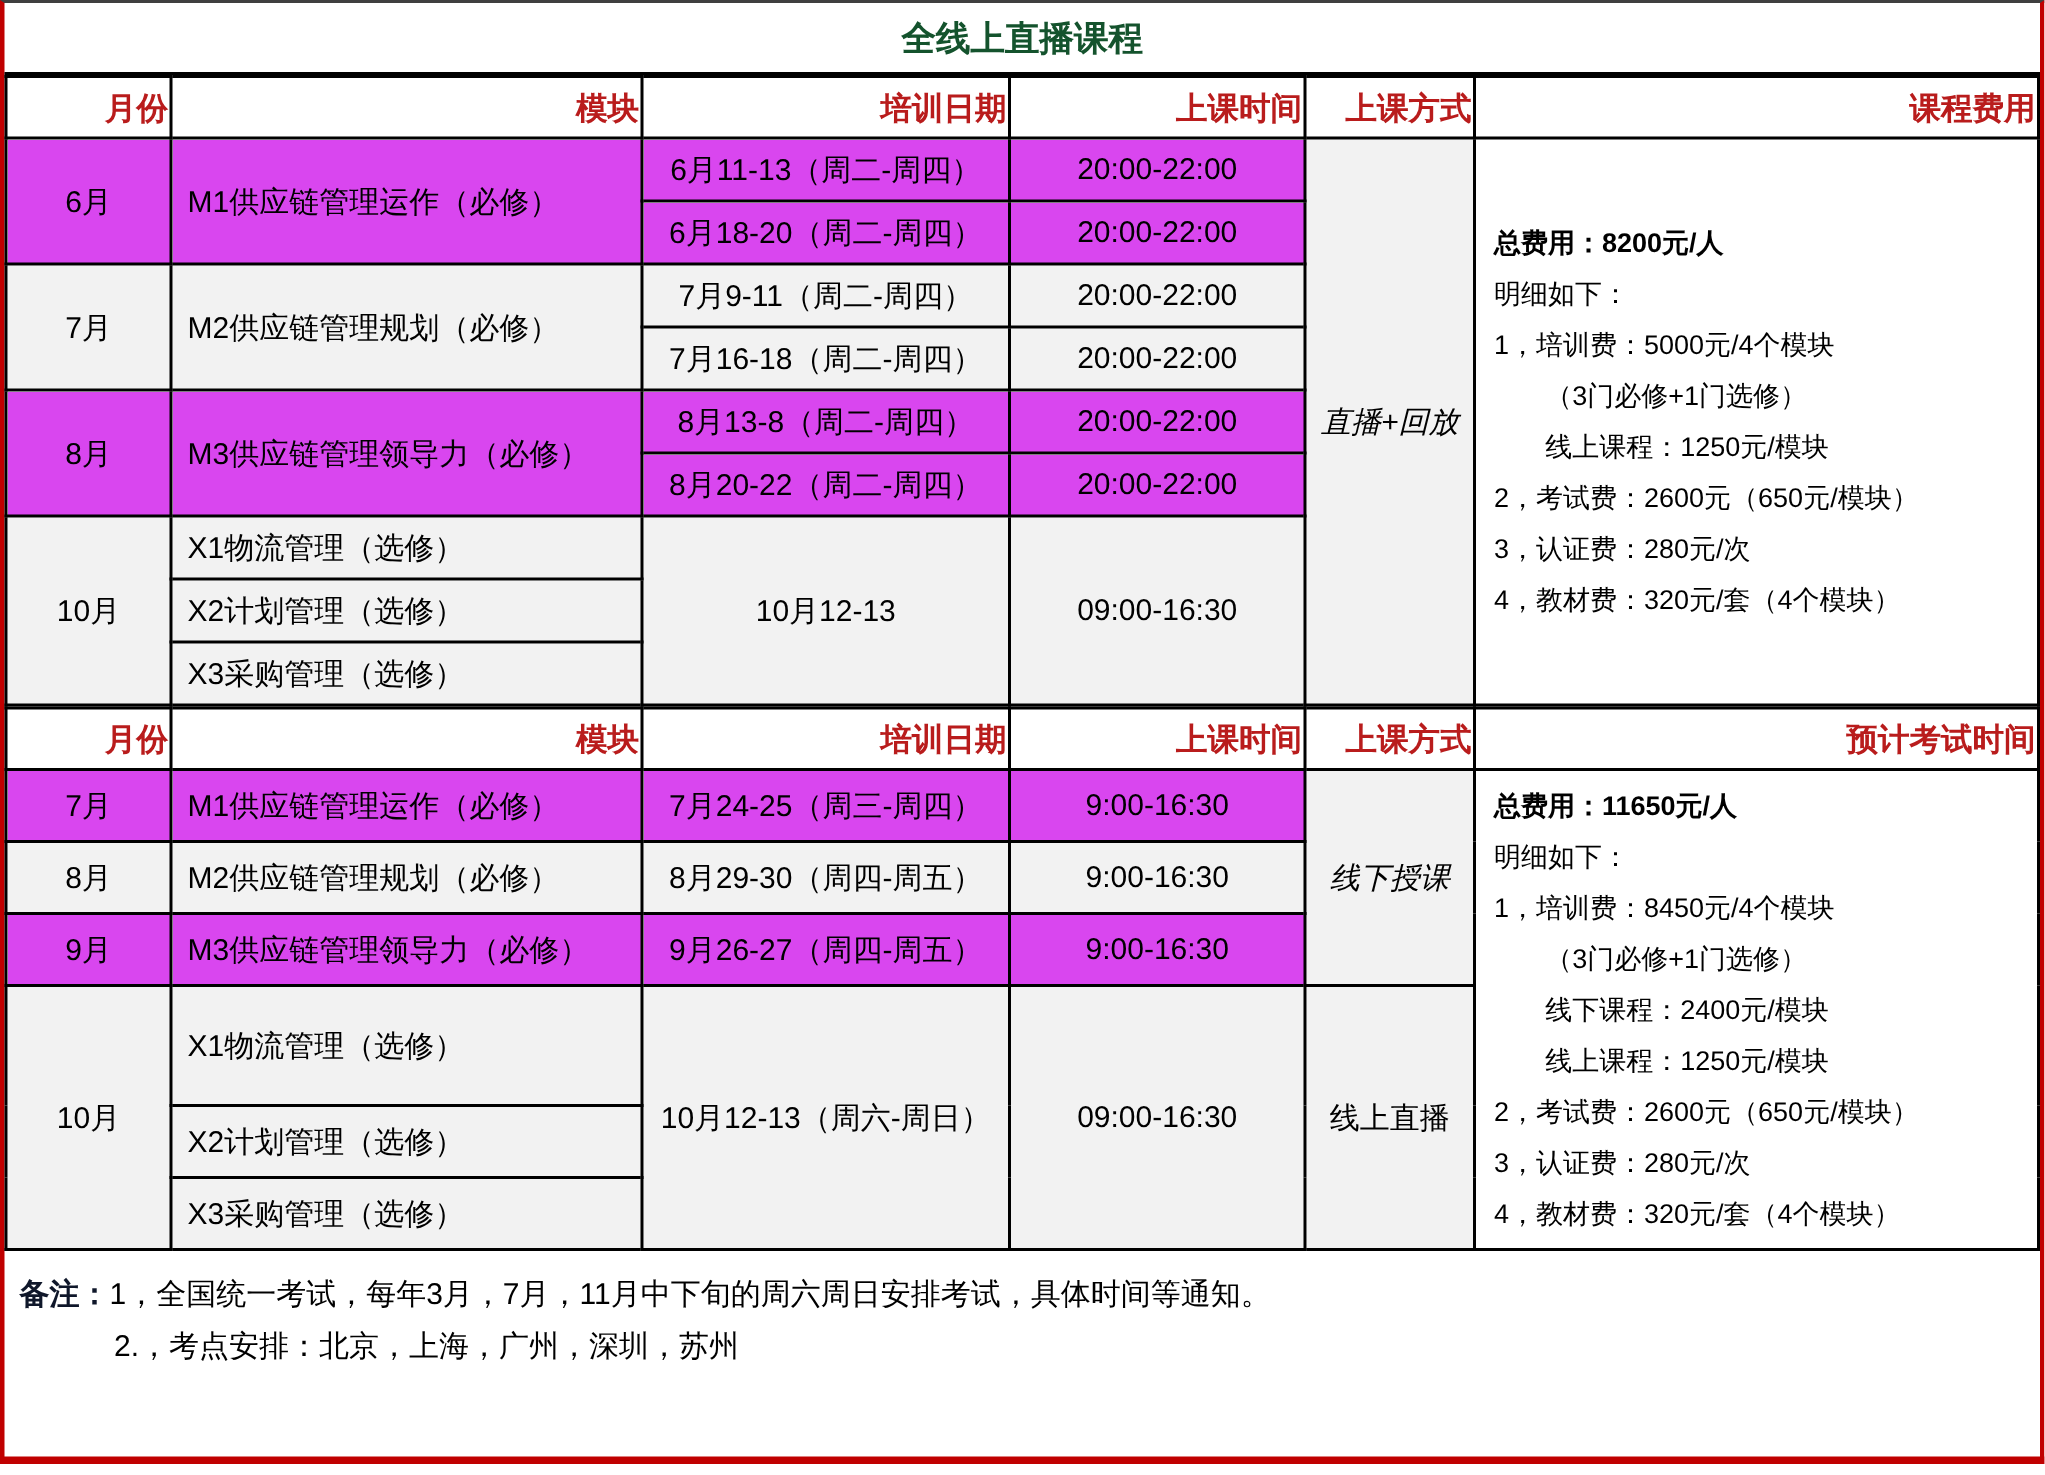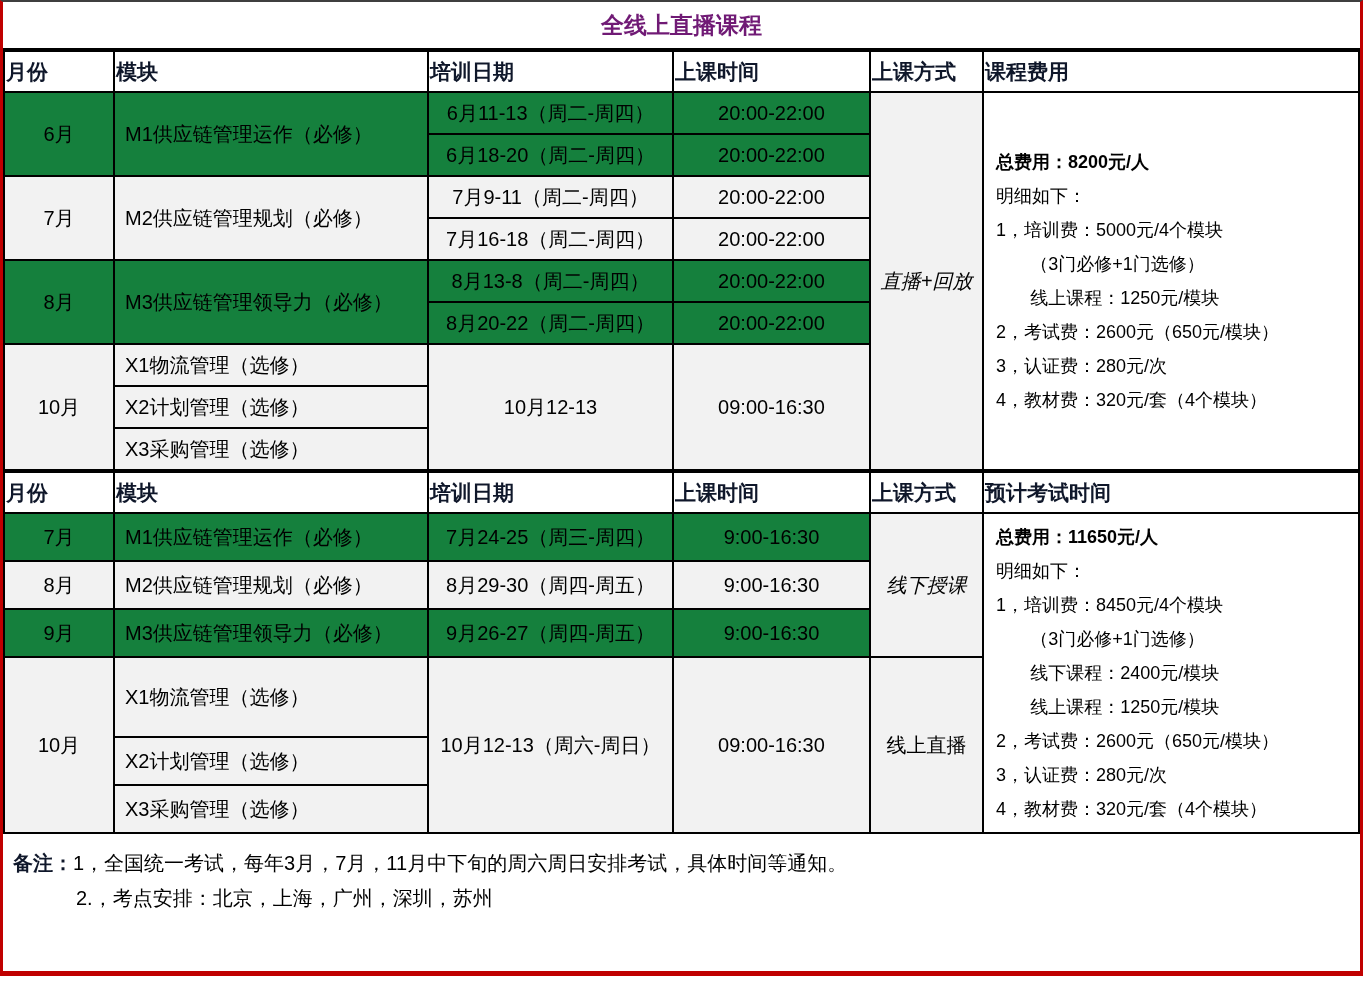--- a/index.html
+++ b/index.html
@@ -6,26 +6,26 @@
   body{width:1363px;height:983px;font-family:"Liberation Sans","DejaVu Sans",sans-serif;color:#000;}
   .sheet{
     width:1363px;height:976px;box-sizing:border-box;background:#fff;
     border-top:2px solid #3f3f3f;
     border-left:3px solid #C00000;
     border-right:3px solid #C00000;
     border-bottom:5px solid #C00000;
   }
   .section-title{
     height:48px;box-sizing:border-box;display:flex;align-items:center;justify-content:center;
-    font-size:23px;font-weight:bold;color:#701a75;border-bottom:2px solid #000;text-align:right;
+    font-size:23px;font-weight:bold;color:#14532d;border-bottom:2px solid #000;text-align:right;
   }
   table{border-collapse:collapse;table-layout:fixed;width:100%;}
   td,th{border:2px solid #000;box-sizing:border-box;overflow:hidden;}
-  th{color:#0f172a;font-weight:bold;font-size:21px;height:41px;text-align:left;background:#fff;}
-  td{font-size:20px;text-align:center;vertical-align:middle;background:#15803d;}
+  th{color:#b91c1c;font-weight:bold;font-size:21px;height:41px;text-align:right;background:#fff;}
+  td{font-size:20px;text-align:center;vertical-align:middle;background:#d946ef;}
   .t1 td{height:42px;}
   .t2 td{height:48px;}
   td.module{text-align:left;padding-left:10px;}
   tr.gray td{background:#F2F2F2;}
   td.gray-cell{background:#F2F2F2;font-style:italic;}
   td.white-cell{background:#fff;}
   td.fee-panel{background:#fff;text-align:left;padding:6px 12px;}
   .fee-line{font-size:18px;line-height:34px;white-space:nowrap;}
   .fee-total{font-weight:bold;}
   .indent{padding-left:1.9em;}

